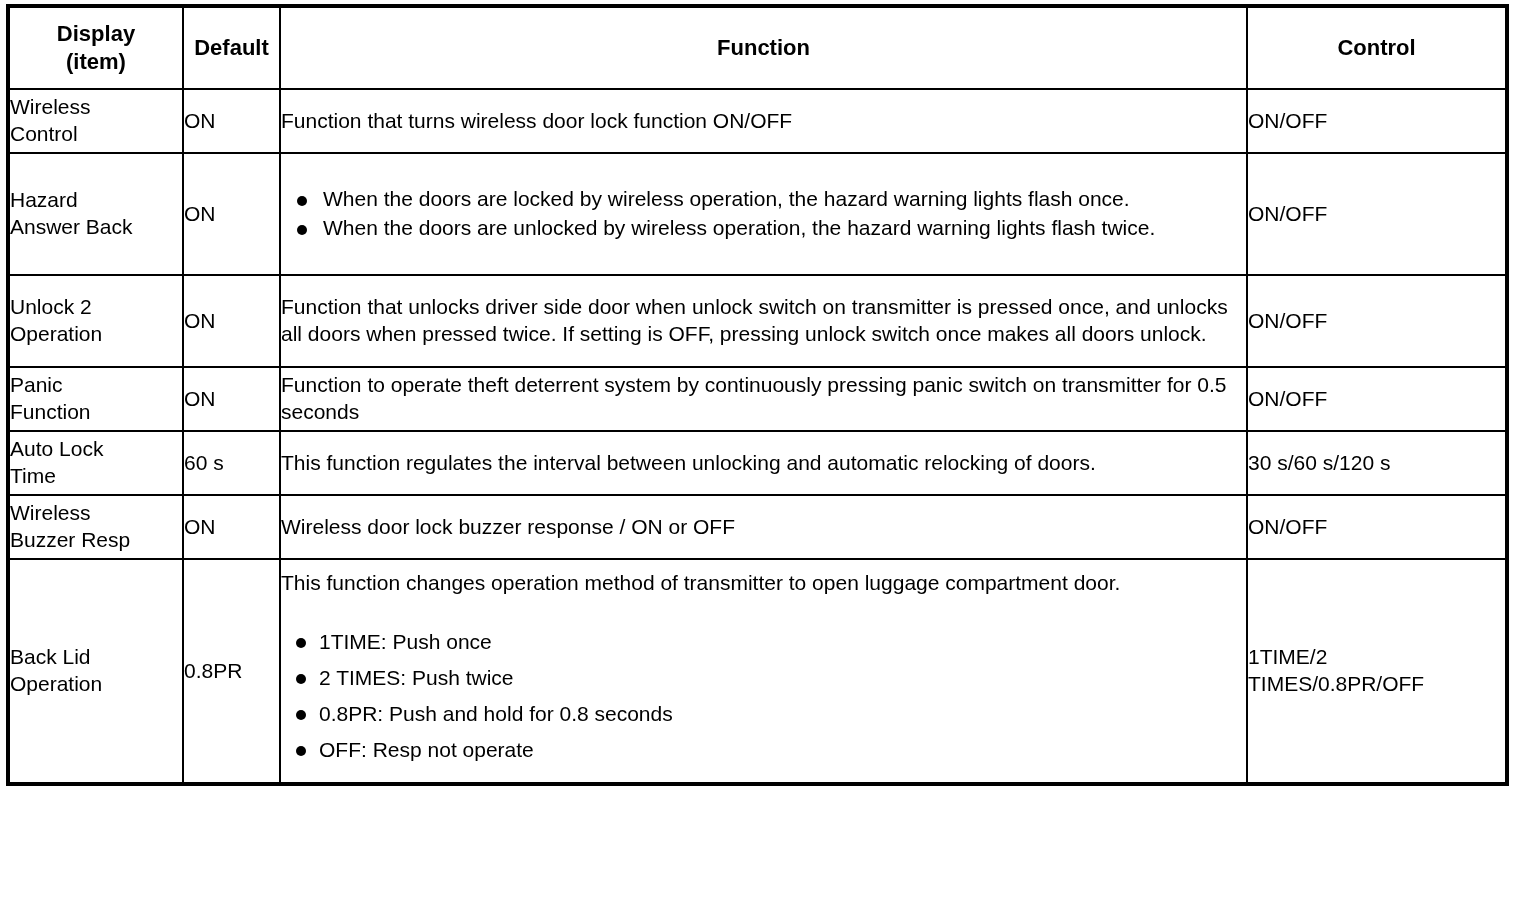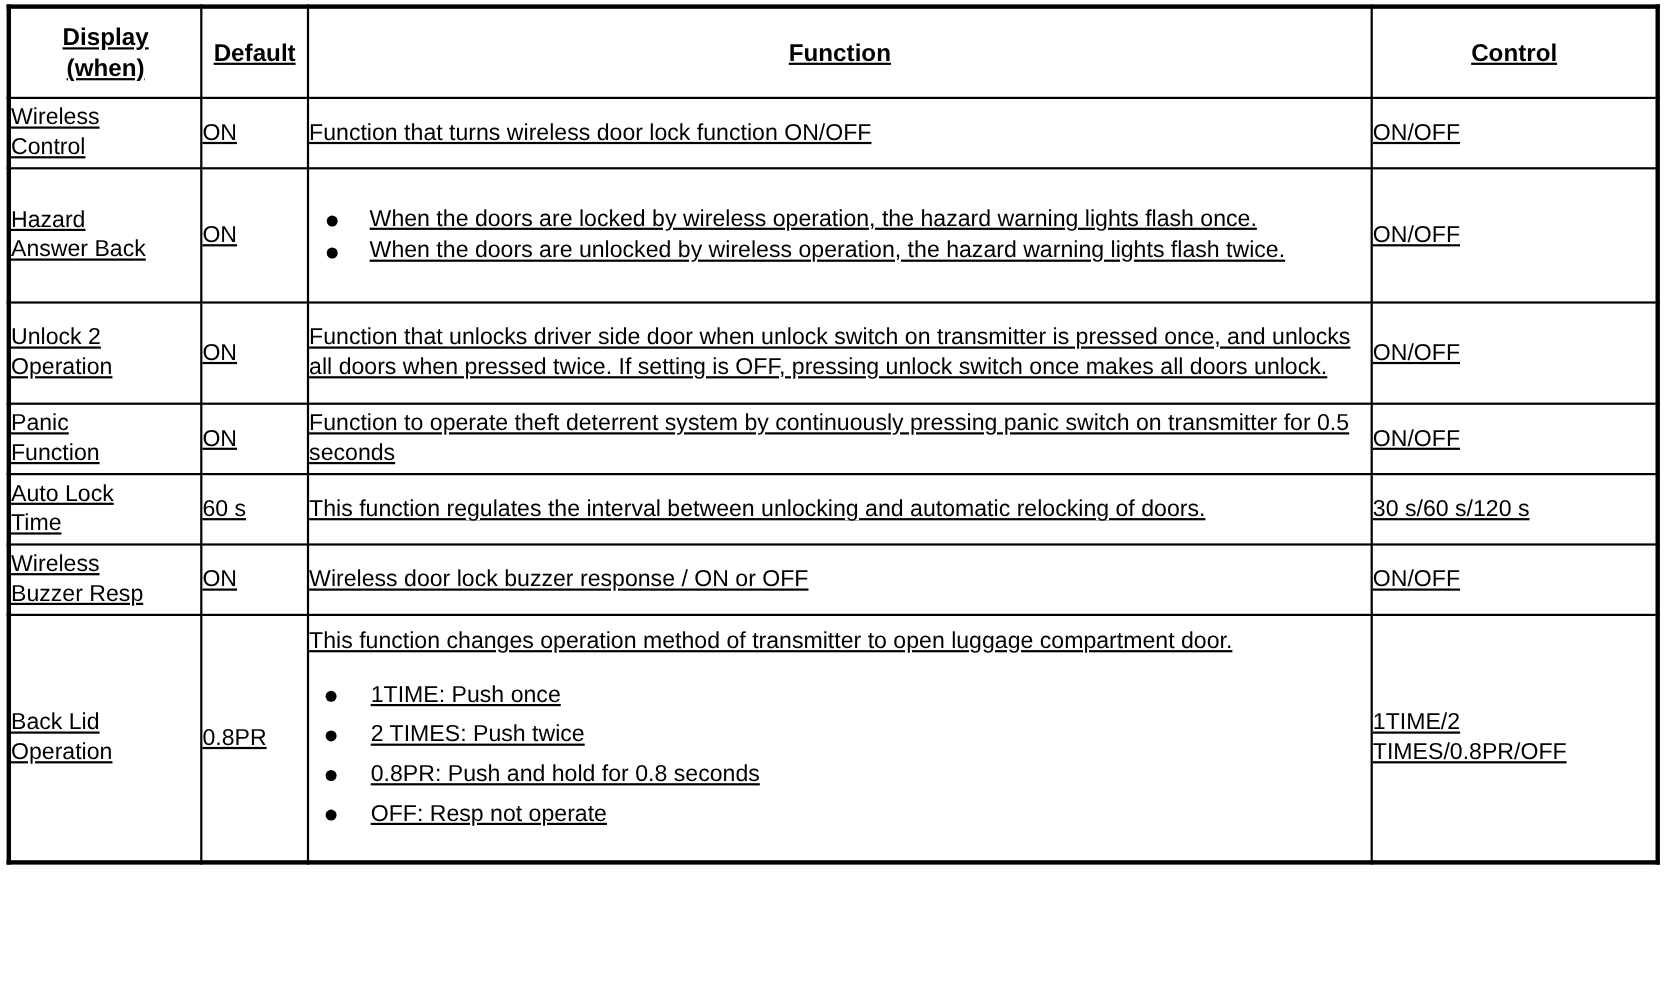--- a/index.html
+++ b/index.html
@@ -13,21 +13,20 @@
     font-family: "Liberation Sans", sans-serif;
     color: #000000;
     overflow: hidden;
   }
   .sheet {
     position: relative;
     width: 1520px;
     height: 910px;
     box-sizing: border-box;
     padding: 4px 8px 4px 6px;
-    text-decoration: underline;
   }
   table.spec {
     border-collapse: collapse;
     table-layout: fixed;
     width: 1503px;
     border: 4px solid #000;
     background: #fff;
   }
   table.spec col.c-display  { width: 175px; }
   table.spec col.c-default  { width: 97px;  }
@@ -62,38 +61,38 @@
 
   .txt { display: block; white-space: pre-line; }
 
   ul.bullets {
     list-style: none;
     margin: 0;
     padding: 0;
   }
   ul.bullets li {
     position: relative;
-    padding-left: 55px;
+    padding-left: 42px;
     margin: 0 0 2px 0;
   }
   ul.bullets li:last-child { margin-bottom: 0; }
   ul.bullets li::before {
     content: "";
     position: absolute;
     left: 16px;
     top: 10px;
     width: 10px;
     height: 10px;
     background: #000;
     border-radius: 50%;
   }
-  ul.bullets.tight li { padding-left: 56px; margin-bottom: 9px; }
+  ul.bullets.tight li { padding-left: 38px; margin-bottom: 9px; }
   ul.bullets.tight li::before { left: 15px; top: 9px; }
 
-  .intro { display: block; margin-bottom: 22px; }
+  .intro { display: block; margin-bottom: 32px; }
 
   
   tr.r-wireless-control td  { height: 62px; }
   tr.r-hazard td            { height: 120px; }
   tr.r-open-door td         { height: 62px; }
   tr.r-unlock2 td           { height: 90px; }
   tr.r-panic td             { height: 62px; }
   tr.r-auto-lock td         { height: 62px; }
   tr.r-buzzer td            { height: 62px; }
   tr.r-trunk td             { height: 212px; }
@@ -107,21 +106,21 @@
     <colgroup>
       <col class="c-display">
         <col class="c-default">
         <col class="c-function">
         <col class="c-setting">
     </colgroup>
     <thead>
       <tr>
         <th>
           <span class="hdr-l1">Display</span>
-          <span class="hdr-l2">(when)</span>
+          <span class="hdr-l2">(item)</span>
         </th>
         <th>Default</th>
         <th>Function</th>
         <th>Control</th>
       </tr>
     </thead>
     <tbody>
 
       <tr class="r-wireless-control">
         <td class="cell cell-display">

